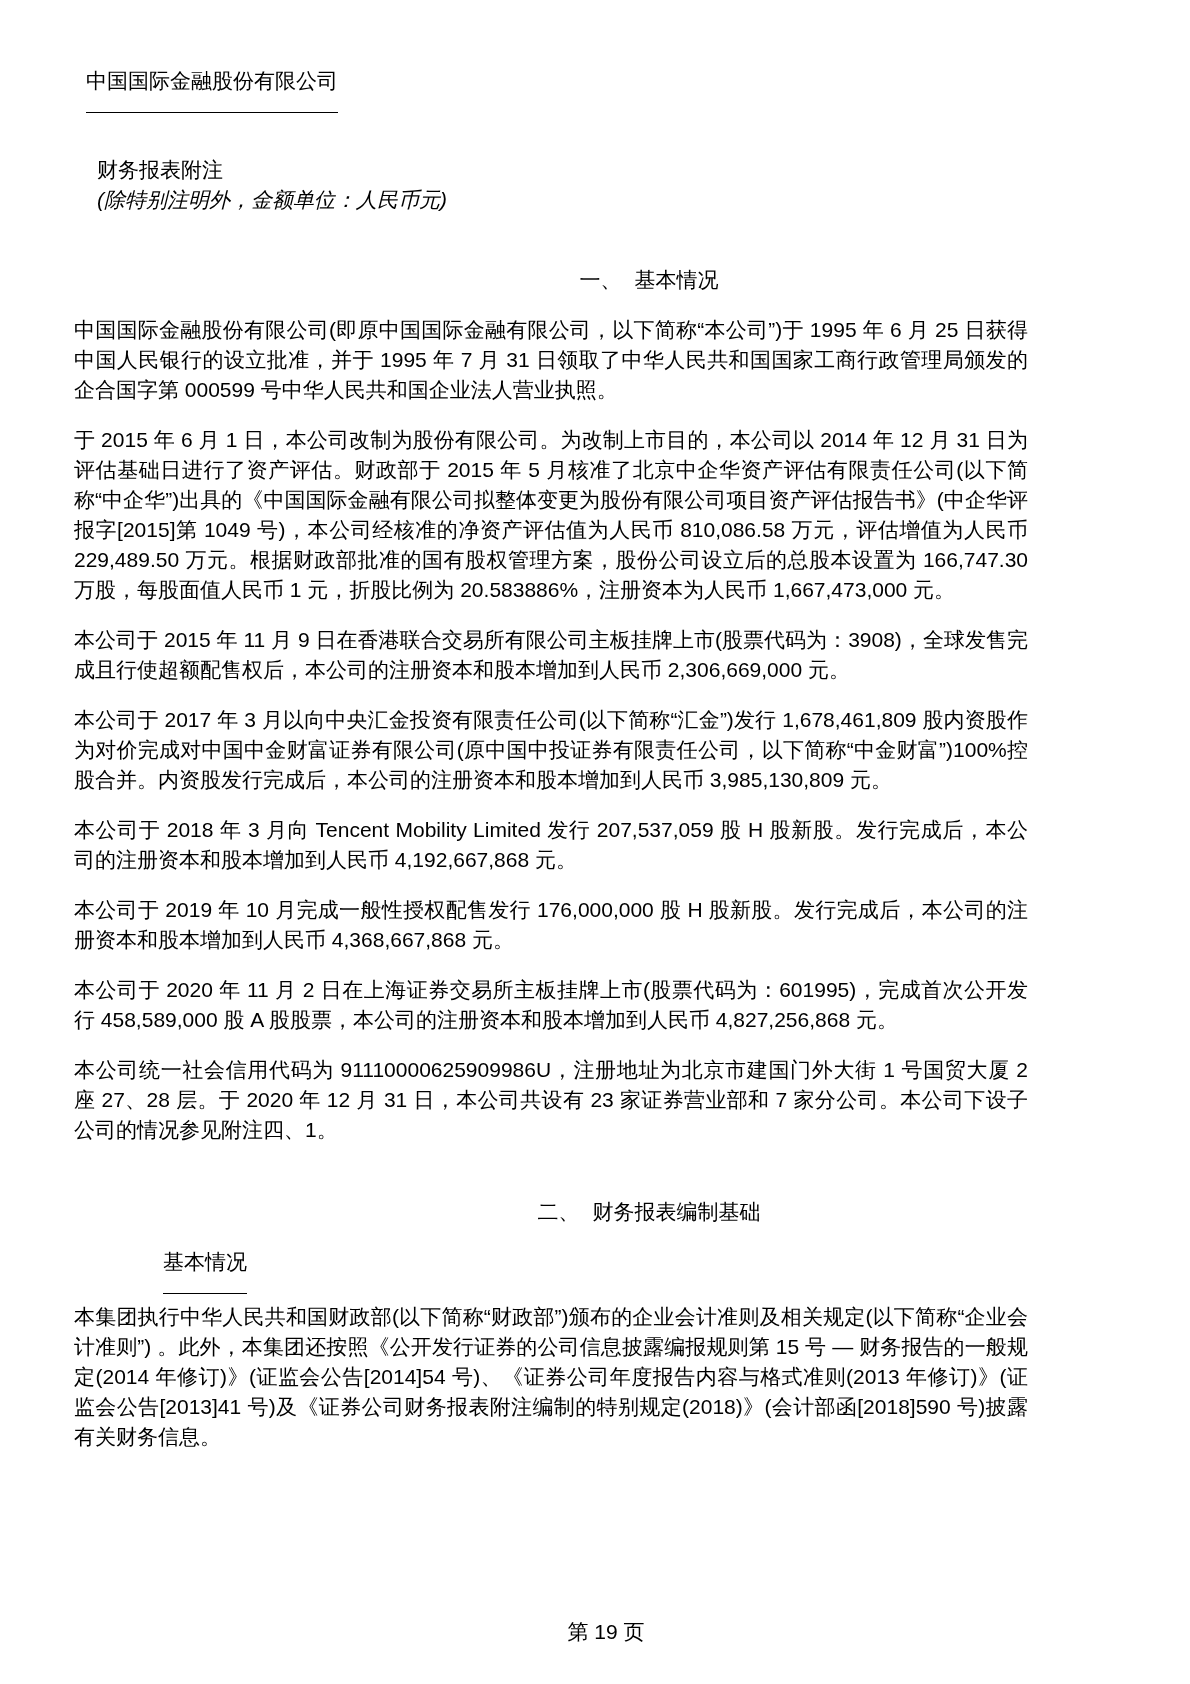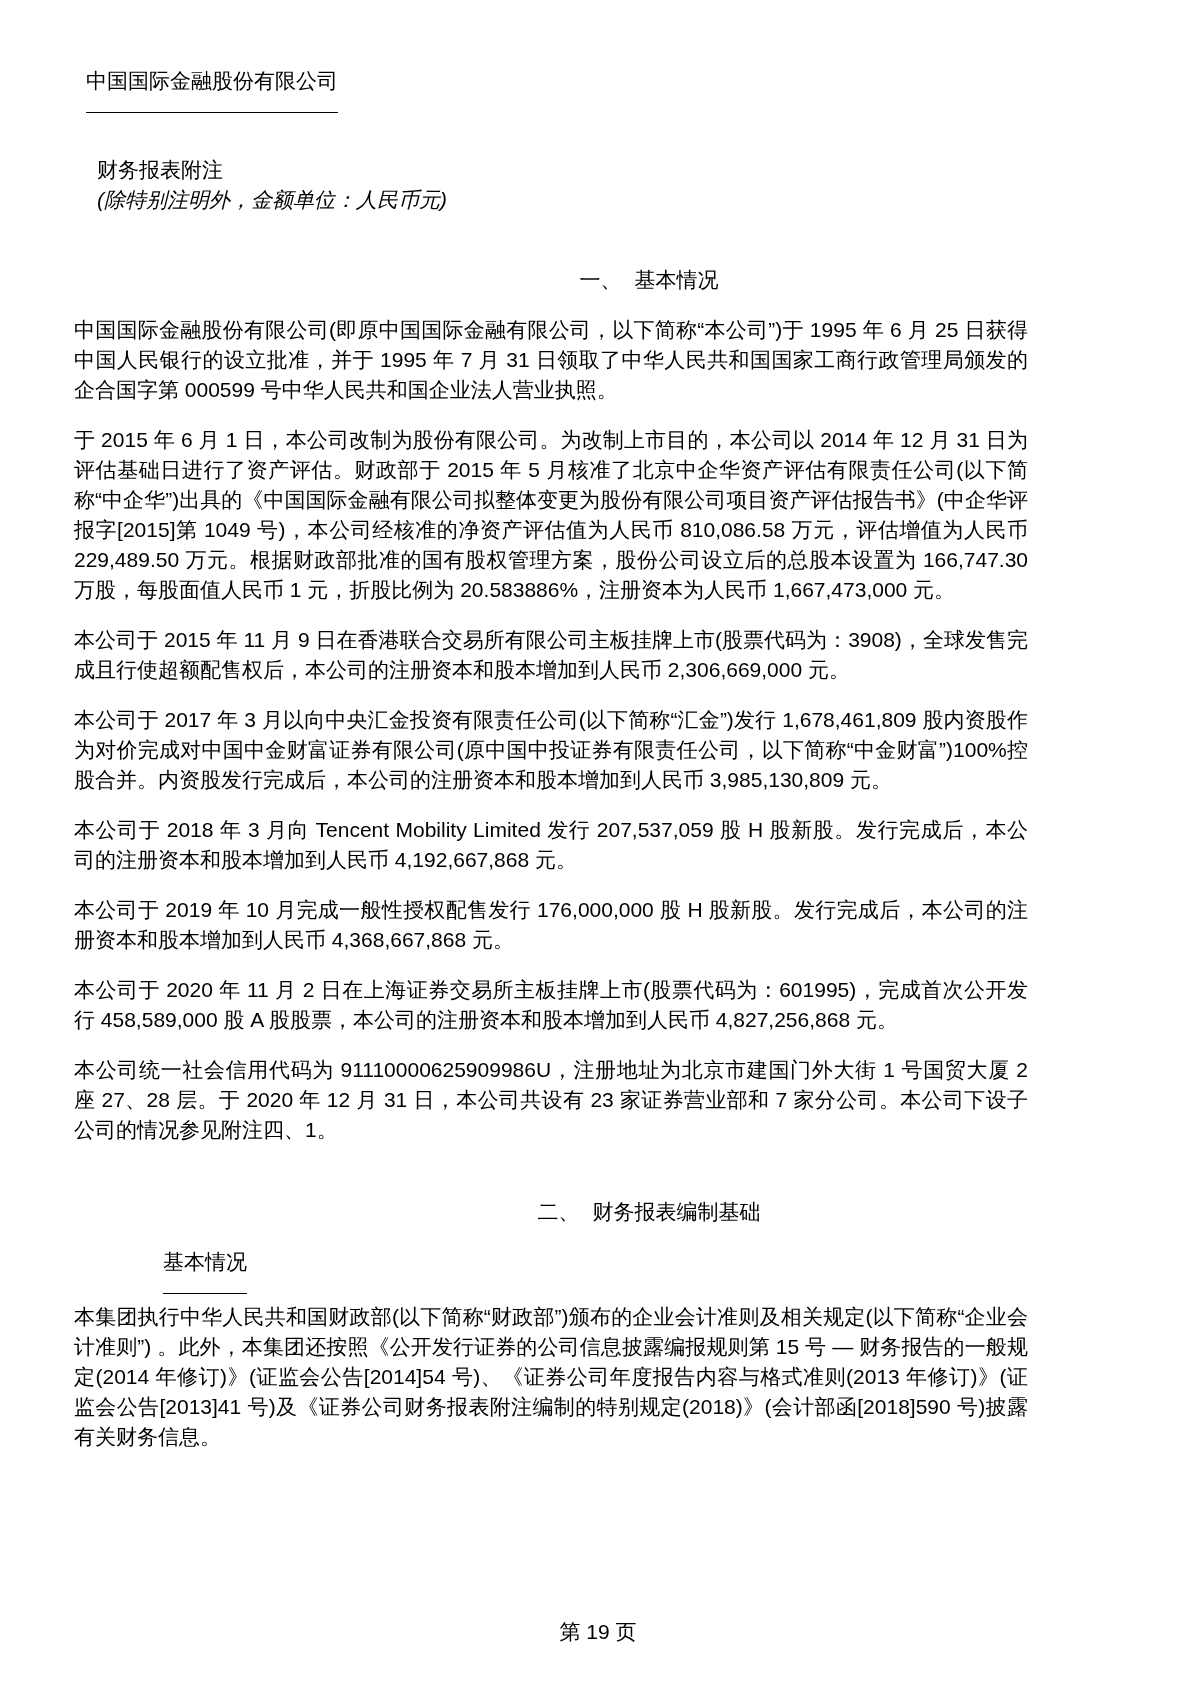--- a/index.html
+++ b/index.html
@@ -53,21 +53,21 @@
     text-align: justify;
   }
   .subhead {
     margin: 20px 0 0 163px;
   }
   .para.basis {
     margin-top: 25px;
   }
   .footer {
     position: absolute;
-    left: 88px;
+    left: 96px;
     bottom: 37px;
     width: 1020px;
     text-align: center;
   }
 </style>
 </head>
 <body>
 
 <div class="page">
 

